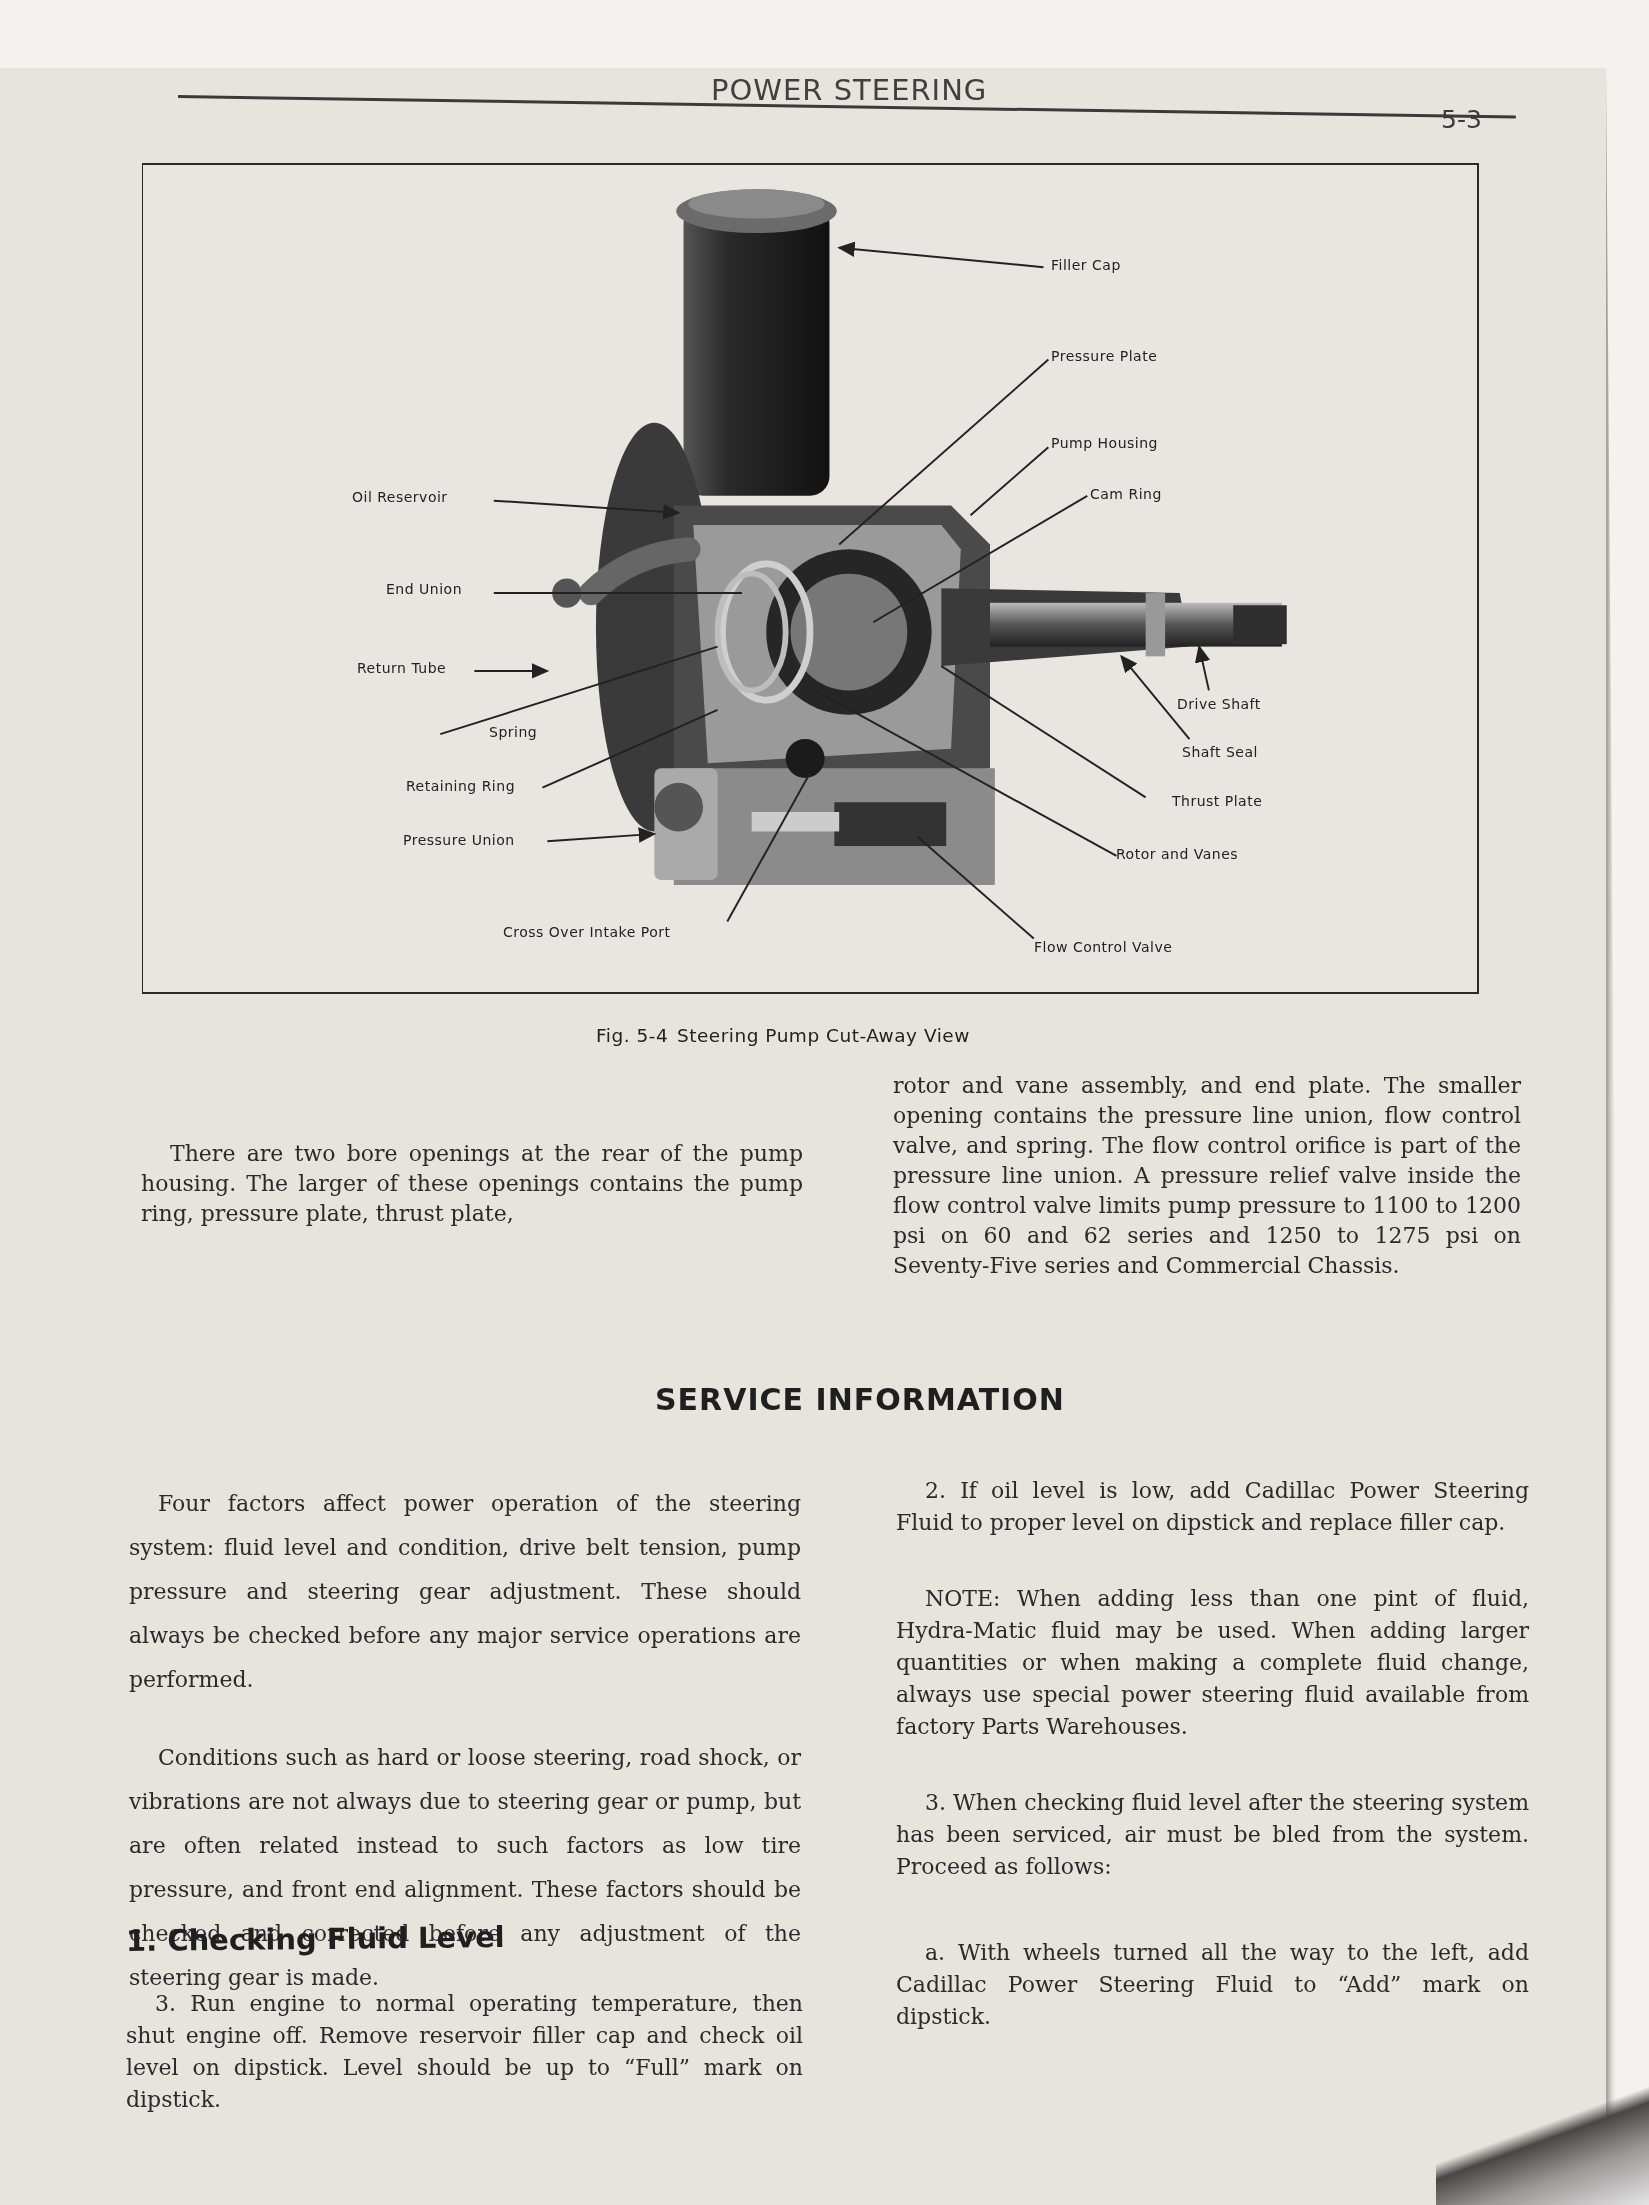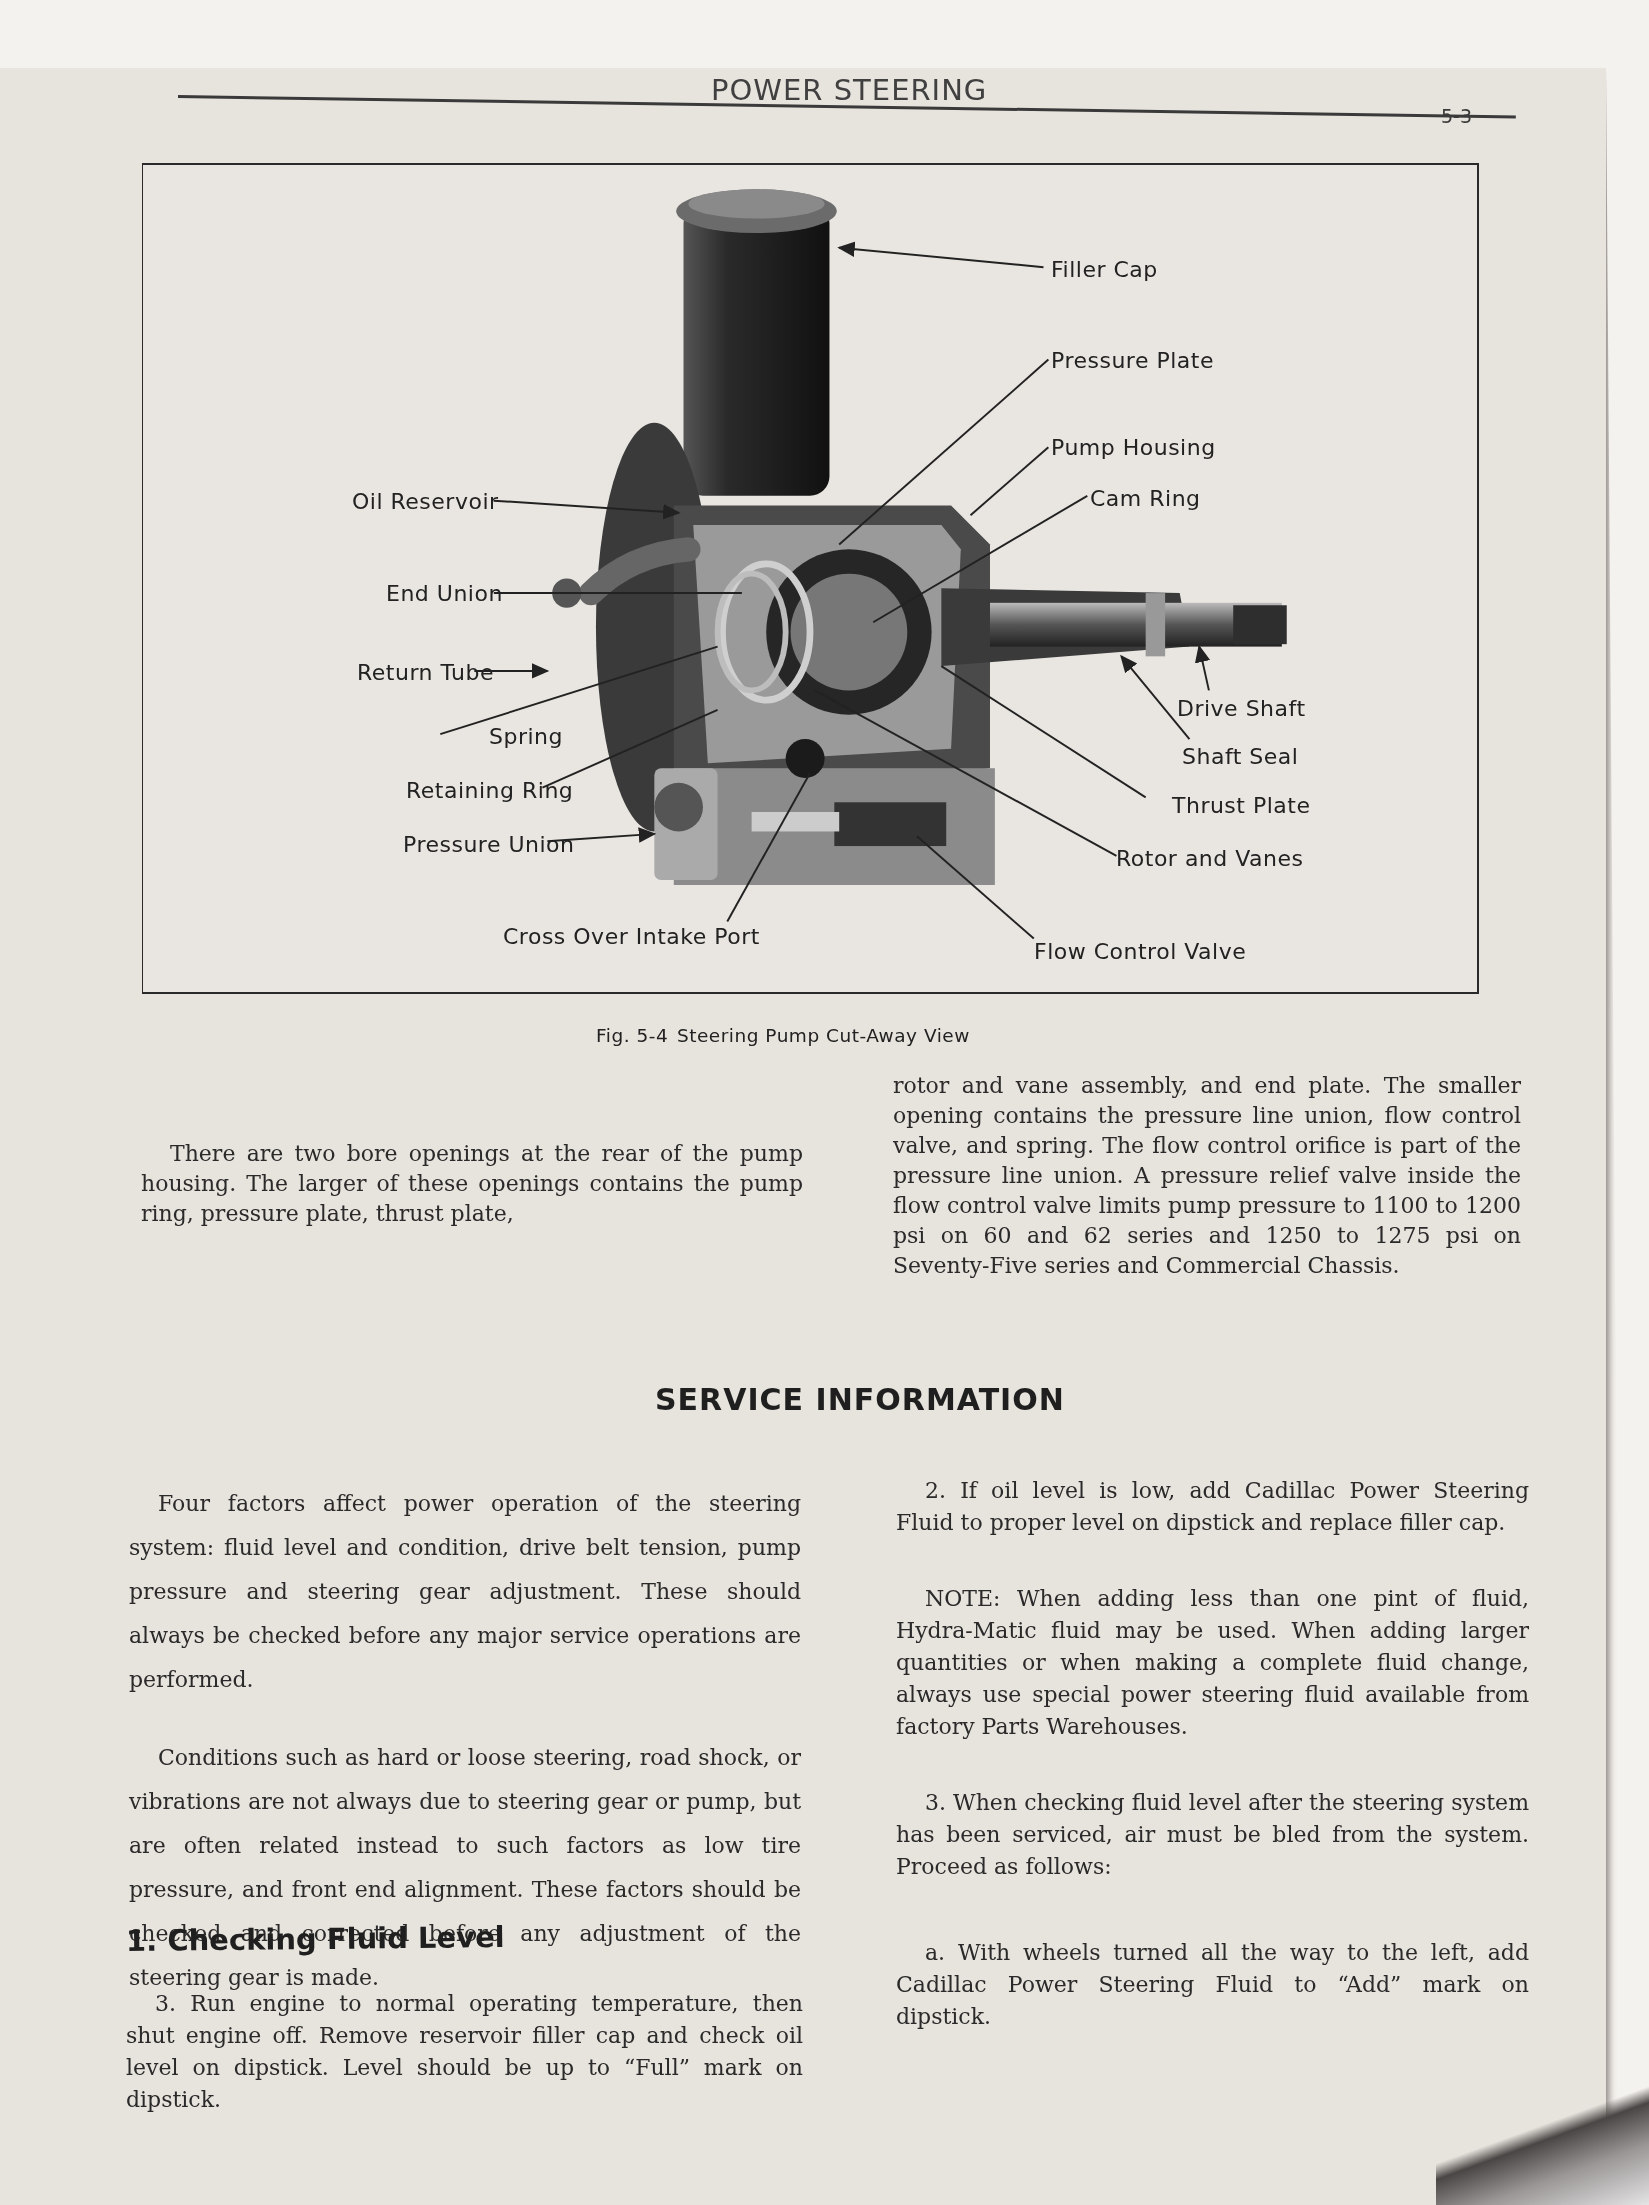--- a/index.html
+++ b/index.html
@@ -26,31 +26,31 @@
       font-family: "DejaVu Sans", sans-serif; font-size: 29px; letter-spacing: 1px;
       color: #404040;
       margin-left: 10px;
     }
     .hdr-rule {
       position: absolute; left: 178px; top: 95px; width: 1338px; height: 2.9px;
       background: #3a3a3a; transform: rotate(0.88deg); transform-origin: left center;
     }
     .hdr-page {
       position: absolute; left: 1441px; top: 105px;
-      font-family: "DejaVu Sans", sans-serif; font-size: 19px; color: #3a3a3a;
+      font-family: "DejaVu Sans", sans-serif; font-size: 25px; color: #3a3a3a;
     }
     
     .figure {
       position: absolute; left: 142px; top: 163px; width: 1334px; height: 827px;
       border: 2.4px solid #2a2a2a; border-left-width: 1.9px;
       background: #e9e6e1;
     }
     .figure svg { position: absolute; left: 0; top: 0; }
     .lbl {
-      position: absolute; font-family: "DejaVu Sans", sans-serif; font-size: 22px;
+      position: absolute; font-family: "DejaVu Sans", sans-serif; font-size: 14px;
       color: #222; white-space: nowrap; letter-spacing: 0.5px; text-align: center;
     }
     .caption {
       position: absolute; left: 596px; top: 1025px;
       font-family: "DejaVu Sans", sans-serif; font-size: 18.5px; color: #222; letter-spacing: 0.5px;
     }
     .caption .num { margin-right: 8.8px; }
     
     .col {
       position: absolute; font-family: "DejaVu Serif", serif; font-size: 22px;

